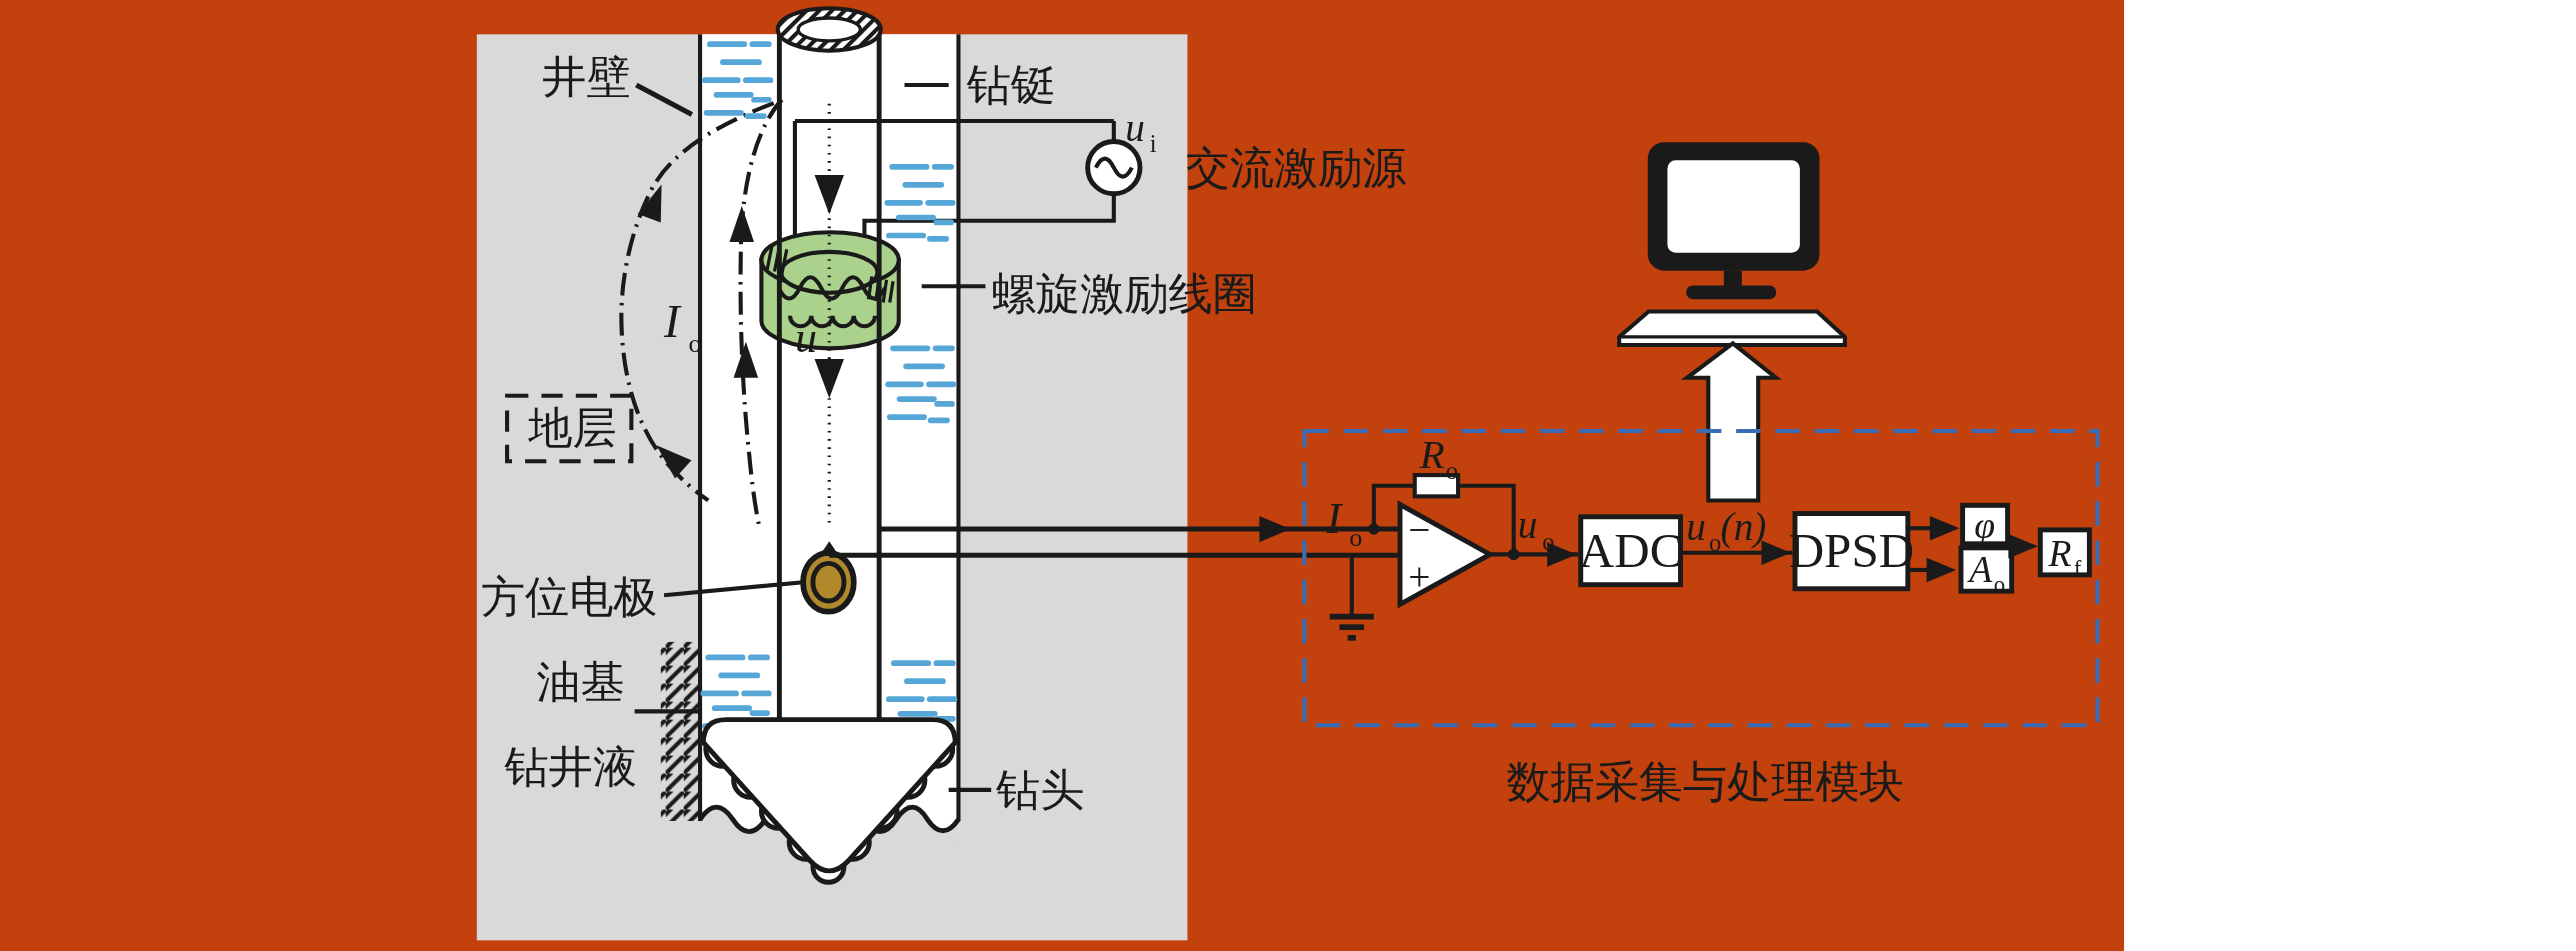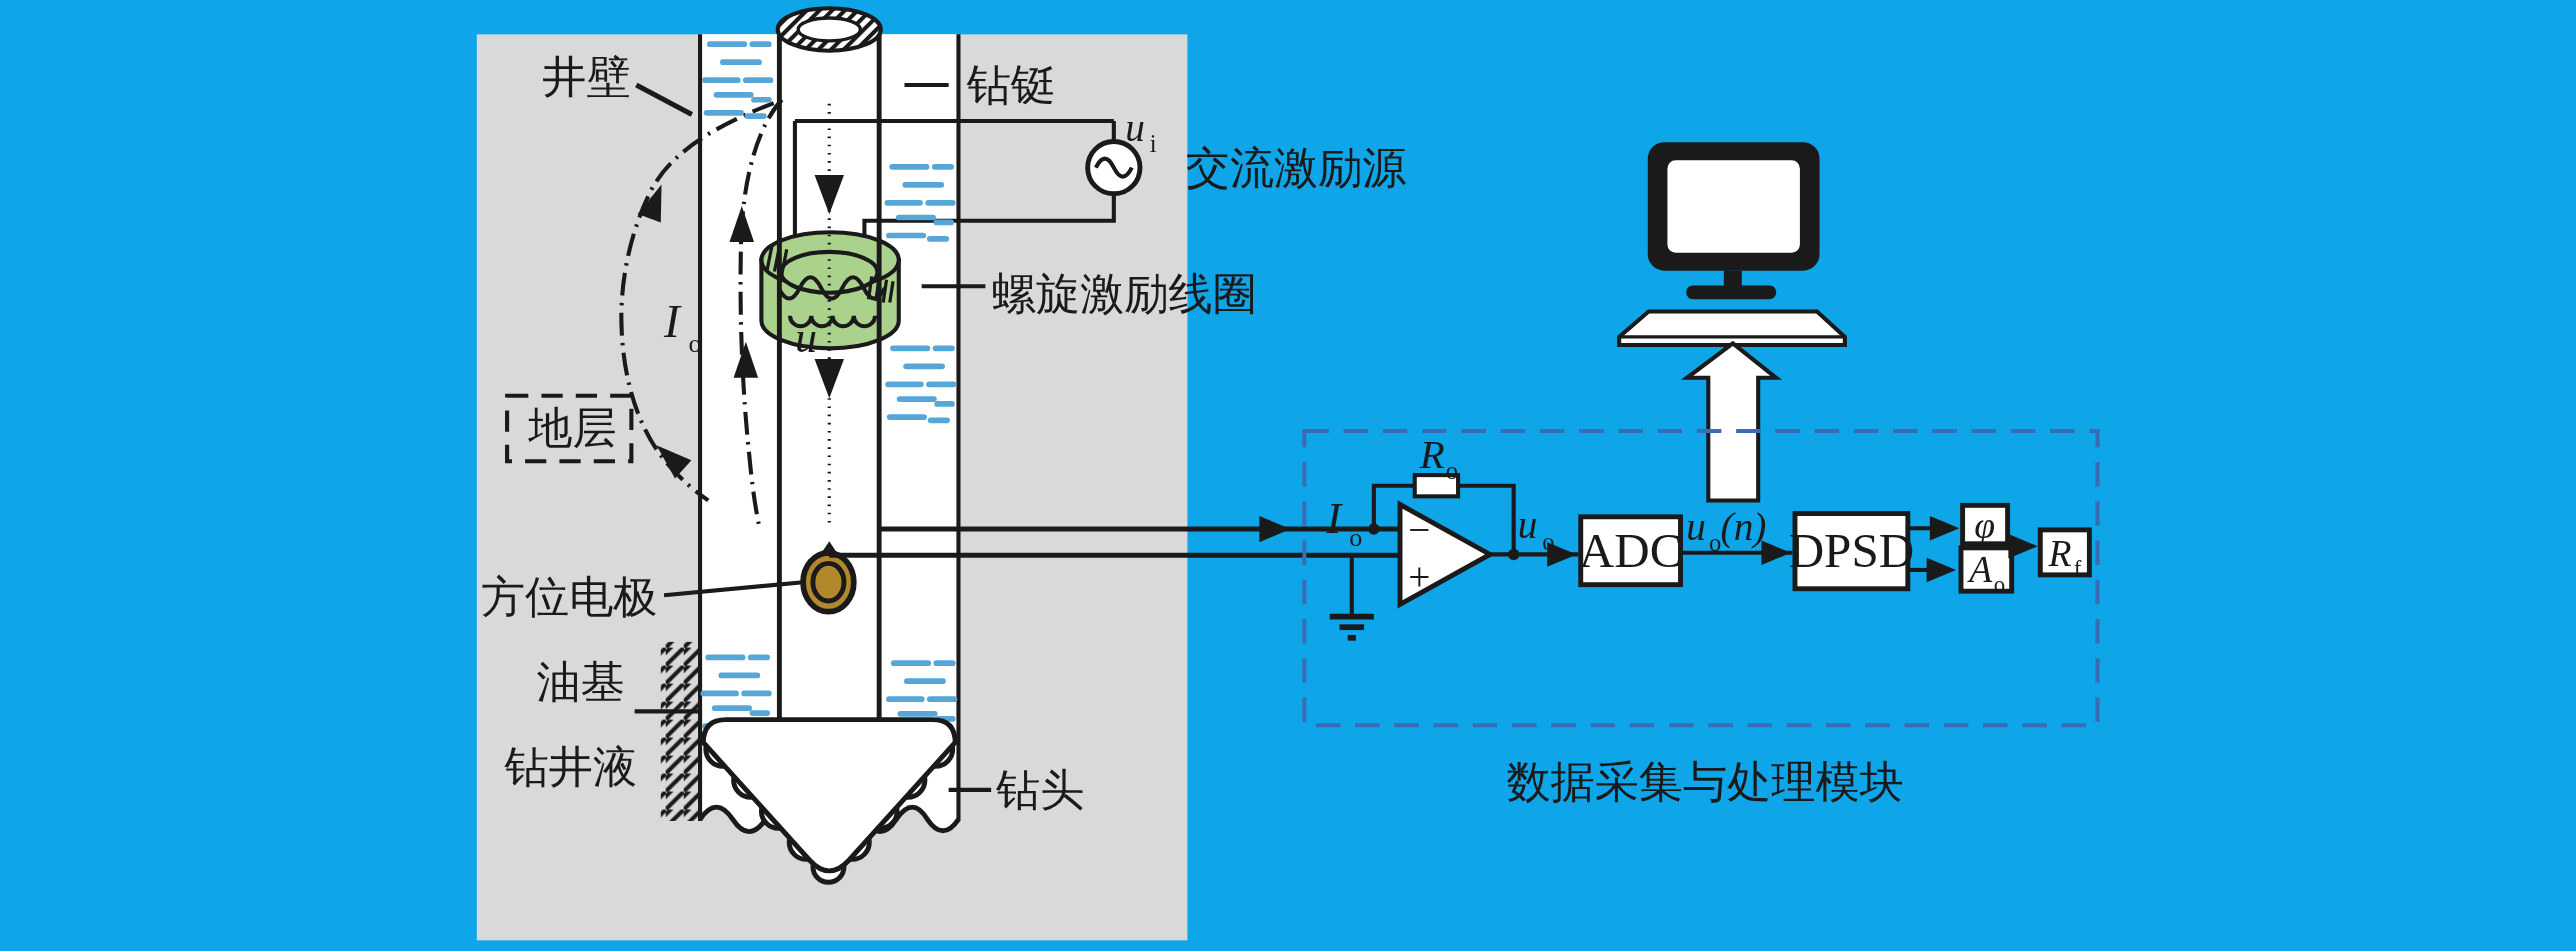--- a/index.html
+++ b/index.html
@@ -1,16 +1,16 @@
 <!DOCTYPE html>
 <html style="font-size:13px"><head>
 <meta charset="utf-8">
 <style>
   html,body{margin:0;padding:0;background:#ffffff;}
-  .canvas{position:relative;width:2576px;height:951px;background:#0ea5e9;overflow:hidden;
+  .canvas{position:relative;width:2124px;height:951px;background:#c2410c;overflow:hidden;
           font-family:"Liberation Serif","DejaVu Serif",serif;}
   svg{display:block}
   text{fill:#1a1a1a;font-family:"Liberation Serif","DejaVu Serif",serif;}
   .cjk{font-size:54px;}
   .ital{font-style:italic;}
 </style>
 </head>
 <body>
 
 <div class="canvas">

